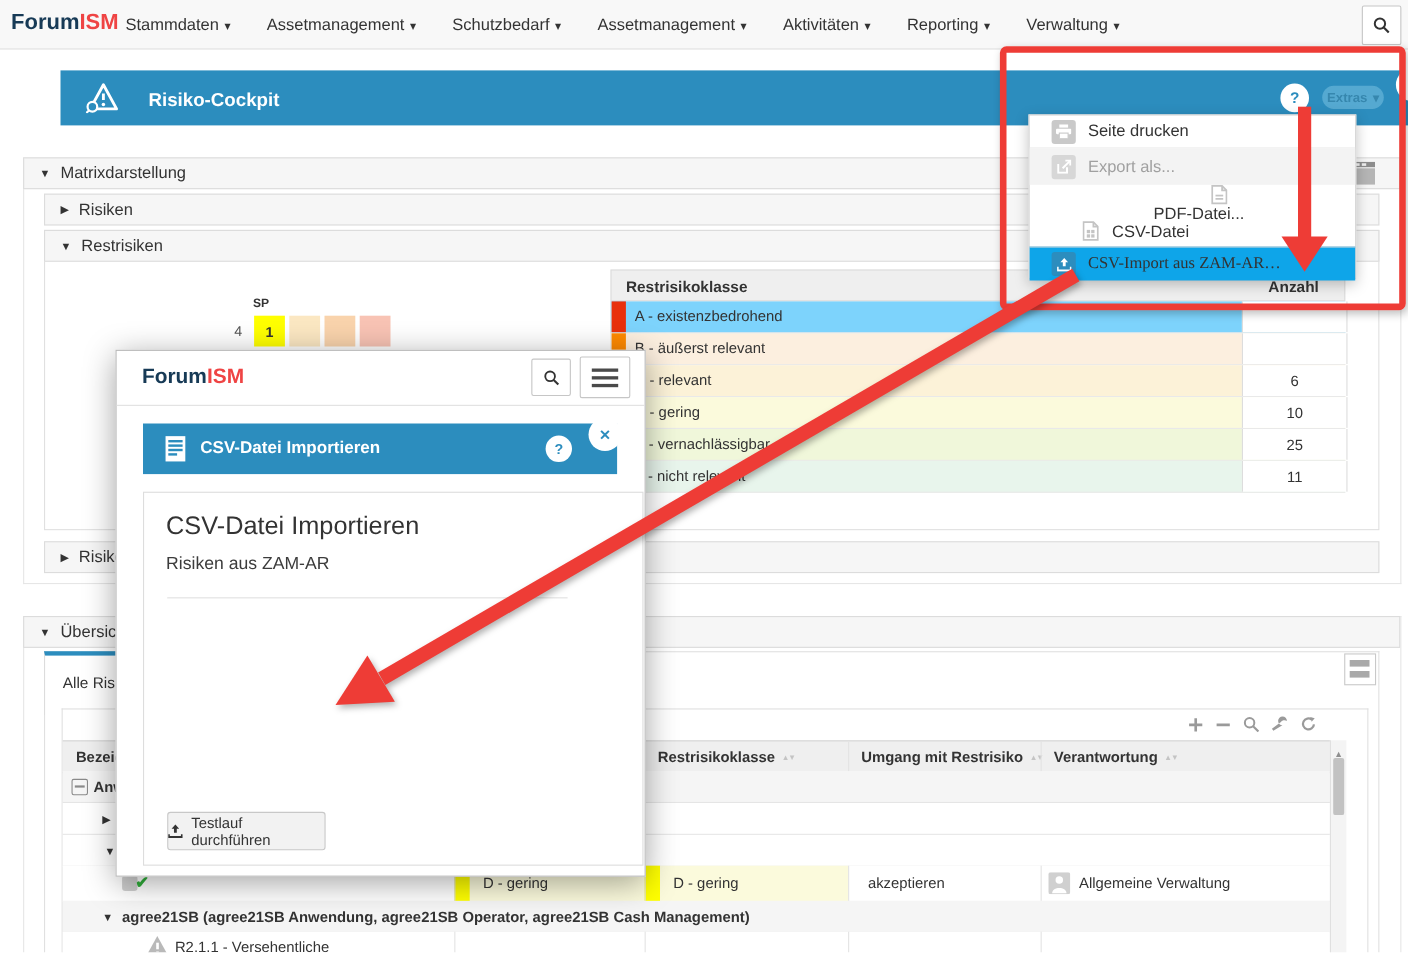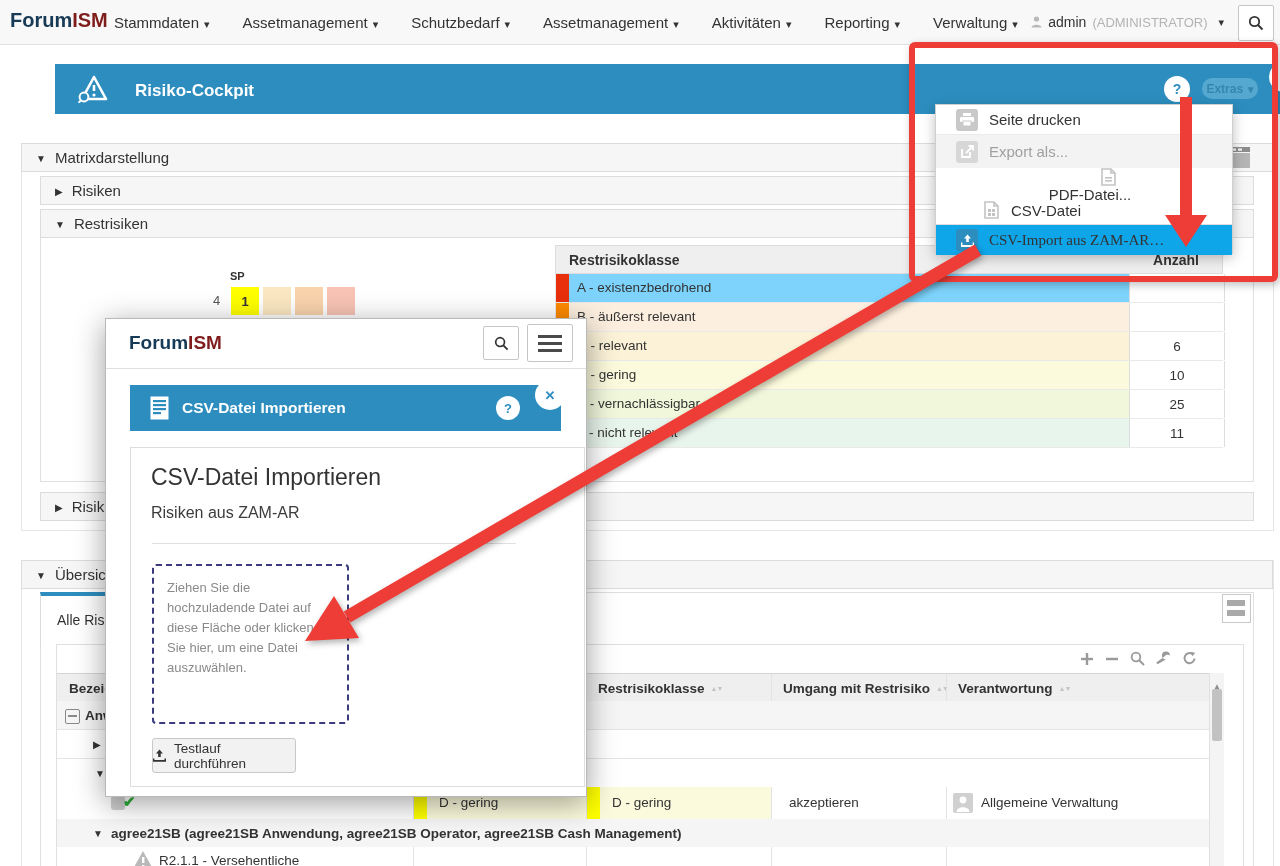--- a/index.html
+++ b/index.html
@@ -2,21 +2,21 @@
 <html><head>
 <meta charset="utf-8">
 <style>
   html,body{margin:0;padding:0;background:#fff;}
   #app{position:relative;width:1280px;height:866px;overflow:hidden;
        font-family:"Liberation Sans",sans-serif;color:#333;background:#fff;}
   .abs{position:absolute;}
   
   .topnav{left:0;top:0;width:1280px;height:44px;background:#f8f8f8;border-bottom:1px solid #e2e2e2;}
   .logo{font-size:20px;font-weight:bold;letter-spacing:0;}
-  .logo .p1{color:#173a56;} .logo .p2{color:#7f1d1d;}
+  .logo .p1{color:#173a56;} .logo .p2{color:#ef4444;}
   .navitems{left:114px;top:0;height:44px;display:flex;align-items:center;gap:33px;}
   .navitem{font-size:15px;color:#333;white-space:nowrap;cursor:pointer;}
   .cdown::after{content:"▾";font-size:11px;color:#333;margin-left:5px;}
   .userbox{top:0;right:56px;height:44px;display:flex;align-items:center;gap:6px;font-size:14px;}
   .userrole{color:#b3b3b3;font-size:13px;}
   .searchbtn{right:6px;top:5px;width:34px;height:34px;background:#fff;border:1px solid #c6c6c6;
              border-radius:2px;display:flex;align-items:center;justify-content:center;}
   
   .bluebar{background:#2c8dbe;}
   .pgbar{left:21px;top:64px;width:1252px;height:50px;margin-left:34px;}
@@ -96,28 +96,20 @@
     <div class="abs logo" style="left:10px;top:9px;"><span class="p1">Forum</span><span class="p2">ISM</span></div>
     <div class="abs navitems">
       <span class="navitem cdown">Stammdaten</span>
       <span class="navitem cdown">Assetmanagement</span>
       <span class="navitem cdown">Schutzbedarf</span>
       <span class="navitem cdown">Assetmanagement</span>
       <span class="navitem cdown">Aktivitäten</span>
       <span class="navitem cdown">Reporting</span>
       <span class="navitem cdown">Verwaltung</span>
     </div>
-    <div class="abs userbox cdown">
-      <svg width="11" height="12" viewBox="0 0 11 12">
-          <circle cx="5.5" cy="3" r="2.6" fill="#b9b9b9"></circle>
-          <path d="M0.5 11.5 C0.5 7.8 10.5 7.8 10.5 11.5 Z" fill="#b9b9b9"></path>
-        </svg>
-      <span>admin</span>
-      <span class="userrole">(ADMINISTRATOR)</span>
-    </div>
     <div class="abs searchbtn">
       <svg width="16" height="16" viewBox="0 0 16 16">
           <circle cx="6.5" cy="6.5" r="4.7" fill="none" stroke="#333" stroke-width="1.8"></circle>
           <line x1="10" y1="10" x2="14.5" y2="14.5" stroke="#333" stroke-width="2"></line>
         </svg>
     </div>
   </div>
 
   <div class="abs outerwrap" style="left:21px;top:143px;width:1251px;height:387px;border-top:none;"></div>
   <div class="abs outerwrap" style="left:21px;top:560px;width:1251px;height:306px;border-bottom:none;"></div>
@@ -404,23 +396,20 @@
         </svg>
       <span class="abs" style="left:52px;top:14px;color:#fff;font-size:15.5px;font-weight:bold;">CSV-Datei Importieren</span>
       <div class="abs helpcirc" style="left:366px;top:11px;width:24px;height:24px;font-size:13px;"></div>
       <div class="abs closecirc" style="left:405px;top:-5px;"></div>
     </div>
 
     <div class="abs" style="left:24px;top:128px;width:453px;height:338px;border:1px solid #ddd;">
       <div class="abs" style="left:20px;top:16px;font-size:23px;color:#333;">CSV-Datei Importieren</div>
       <div class="abs" style="left:20px;top:56px;font-size:16px;color:#3c3c3c;">Risiken aus ZAM-AR</div>
       <div class="hline" style="left:21px;top:95px;width:364px;"></div>
-      <div class="abs dropzone" style="left:21px;top:116px;width:197px;height:160px;">
-        <span>Ziehen Sie die hochzuladende Datei auf diese Fläche oder klicken Sie hier, um eine Datei auszuwählen.</span>
-      </div>
       <div class="abs greybtn" style="left:21px;top:290px;width:142px;height:33px;">
         <svg width="13" height="13" viewBox="0 0 13 13">
             <path d="M6.5 0.5 L10 4.5 L7.8 4.5 L7.8 8 L5.2 8 L5.2 4.5 L3 4.5 Z" fill="#333"></path>
             <path d="M0.5 9.5 L0.5 12 L12.5 12 L12.5 9.5" fill="none" stroke="#333" stroke-width="1.8"></path>
           </svg>
         <span>Testlauf durchführen</span>
       </div>
     </div>
   </div>
 

